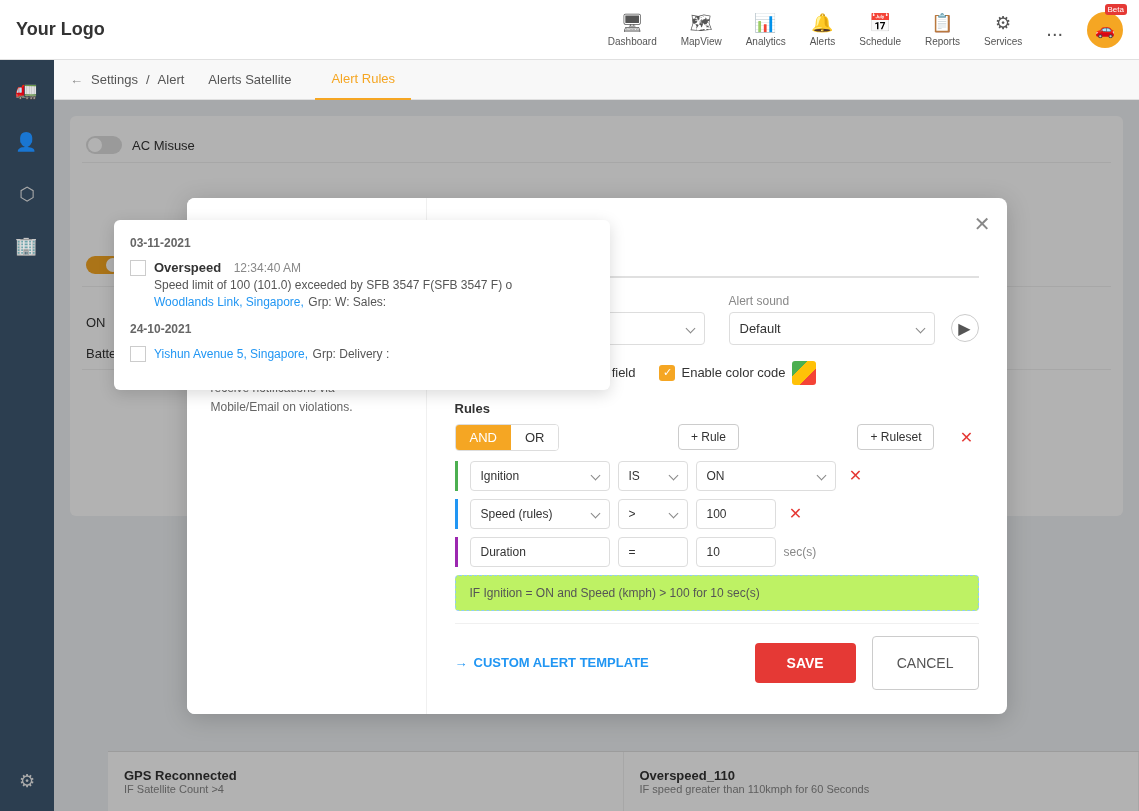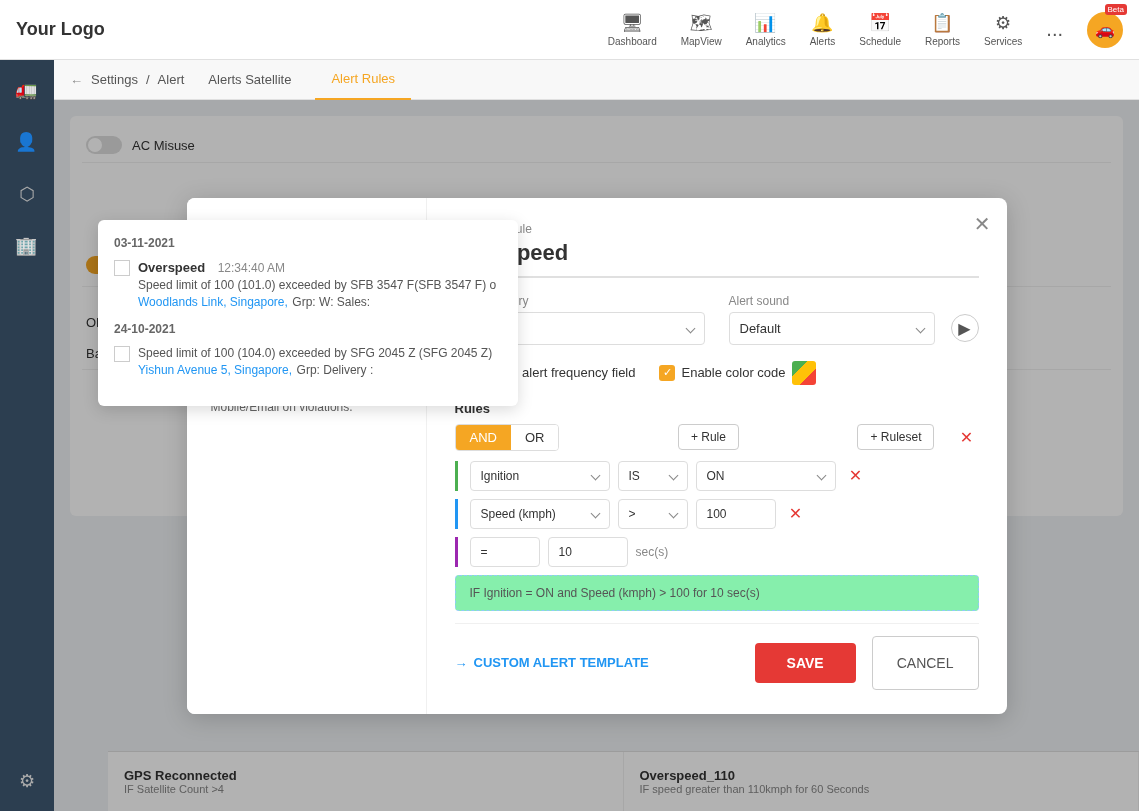--- a/index.html
+++ b/index.html
@@ -206,26 +206,26 @@
     }
     .modal-description {
       font-size: 12px;
       color: #666;
       line-height: 1.6;
     }
 
     
     .alert-popup {
       position: absolute;
-      left: 44px;
+      left: 60px;
       top: 120px;
       background: #fff;
       border-radius: 6px;
       box-shadow: 0 4px 16px rgba(0,0,0,0.15);
-      width: 420px;
+      width: 496px;
       padding: 16px;
       z-index: 200;
     }
     .popup-date {
       font-size: 12px;
       color: #666;
       font-weight: 600;
       margin-bottom: 8px;
     }
     .popup-alert-row {
@@ -451,21 +451,21 @@
       display: flex;
       align-items: center;
       justify-content: center;
     }
     .rule-formula {
       border: 1px dashed #90CAF9;
       border-radius: 4px;
       padding: 10px 14px;
       font-size: 12px;
       color: #555;
-      background: #86efac;
+      background: #bef264;
       margin-bottom: 12px;
     }
     .modal-footer {
       display: flex;
       align-items: center;
       padding-top: 12px;
       border-top: 1px solid #f0f0f0;
       gap: 16px;
     }
     .custom-template-link {
@@ -624,21 +624,20 @@
                 <span class="popup-alert-link">Woodlands Link, Singapore,</span>
                 <span class="popup-alert-desc">Grp: W: Sales:</span>
               </div>
             </div>
           </div>
 
           <div class="popup-date">24-10-2021</div>
           <div class="popup-alert-row">
             <div class="popup-checkbox"></div>
             <div>
-              <div class="popup-alert-desc">Speed limit of 100 (104.0) exceeded by SFG 2045 Z (SFG 2045 Z)</div>
               <div>
                 <span class="popup-alert-link">Yishun Avenue 5, Singapore,</span>
                 <span class="popup-alert-desc">Grp: Delivery :</span>
               </div>
             </div>
           </div>
         </div>
 
         <div class="modal">
           <button class="modal-close">✕</button>
@@ -708,32 +707,35 @@
               </div>
               <div class="rule-select">
                 <span>ON</span>
                 <span class="chevron-icon"></span>
               </div>
               <button class="rule-delete">✕</button>
             </div>
 
             <div class="rule-row speed">
               <div class="rule-select">
-                <span>Speed (kmph)</span>
+                <span>Speed (rules)</span>
                 <span class="chevron-icon"></span>
               </div>
               <div class="rule-select operator">
                 <span>&gt;</span>
                 <span class="chevron-icon"></span>
               </div>
               <input class="rule-input" type="text" value="100" style="">
               <button class="rule-delete">✕</button>
             </div>
 
             <div class="rule-row duration">
+              <div class="rule-select">
+                <span>Duration</span>
+              </div>
               <div class="rule-select operator">
                 <span>=</span>
               </div>
               <input class="rule-input" type="text" value="10" style="">
               <span class="rule-unit">sec(s)</span>
             </div>
 
             <div class="rule-formula">IF Ignition = ON and Speed (kmph) &gt; 100 for 10 sec(s)</div>
 
             <div class="modal-footer">

